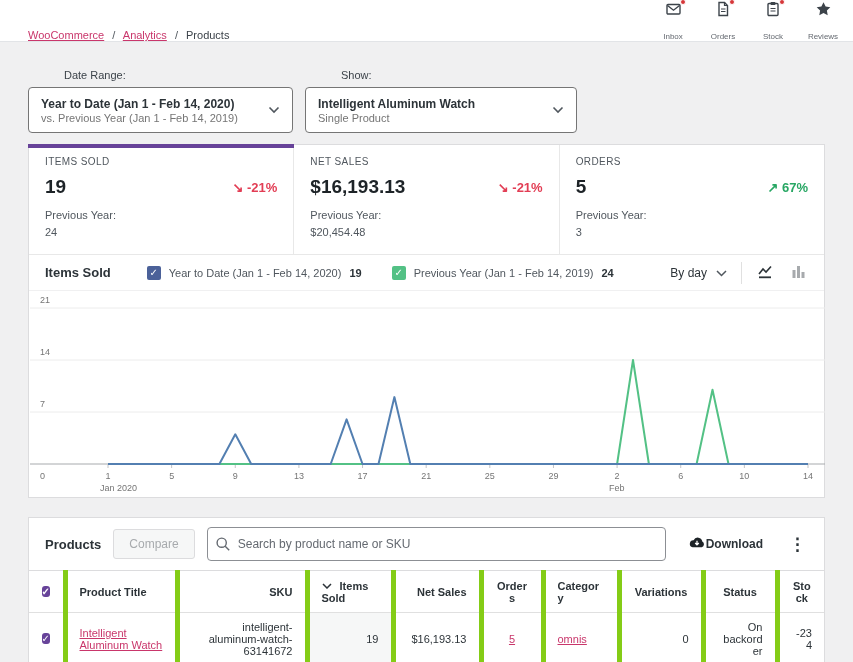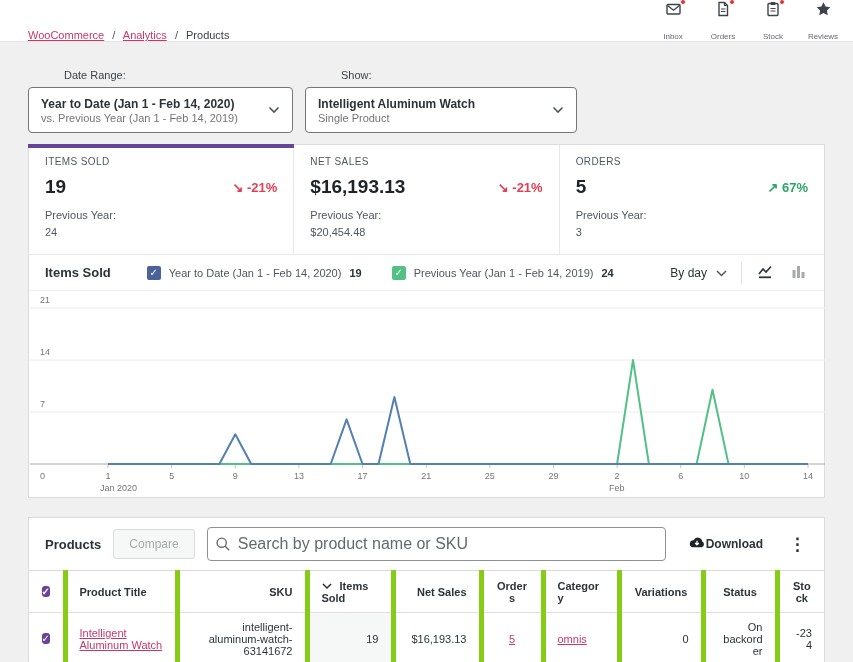--- a/index.html
+++ b/index.html
@@ -58,21 +58,21 @@
   .chart-body { padding:3px 1px 0; }
   .ax { font:9px "Liberation Sans", sans-serif; fill:#757575; }
   
   .products { margin-top:19px; }
   .pt-head { display:flex; align-items:center; gap:12px; padding:9px 10px 9px 16px; }
   .pt-title { font-size:13px; font-weight:bold; }
   .btn-compare { background:#f6f7f7; border:1px solid #dcdcde; border-radius:3px; color:#a7aaad;
     font-size:12px; padding:7px 15px; font-family:inherit; }
   .search { flex:1; position:relative; }
   .search input { width:100%; height:34px; border:1px solid #8c8f94; border-radius:4px;
-    padding:0 10px 0 30px; font-size:16px; color:#50575e; font-family:inherit; background:#fff; }
+    padding:0 10px 0 30px; font-size:12px; color:#50575e; font-family:inherit; background:#fff; }
   .search input::placeholder { color:#646970; }
   .search-ico { position:absolute; left:8px; top:9px; }
   .btn-download { display:flex; align-items:center; gap:0; font-size:12px; font-weight:bold; color:#2c3338;
     background:none; border:none; cursor:pointer; font-family:inherit; margin-left:4px; }
   .kebab { font-size:17px; font-weight:bold; color:#2c3338; padding:0 8px; cursor:pointer; }
   table { width:100%; border-collapse:collapse; font-size:11px; table-layout:fixed; }
   th, td { border-left:5px solid #84cc16; padding:8px 12px; vertical-align:middle; word-wrap:break-word; }
   th:first-child, td:first-child { border-left:none; }
   thead th { border-top:1px solid #dcdcde; border-bottom:1px solid #e0e0e0; font-weight:bold; color:#2c3338; height:30px; }
   tbody td { height:52px; }

